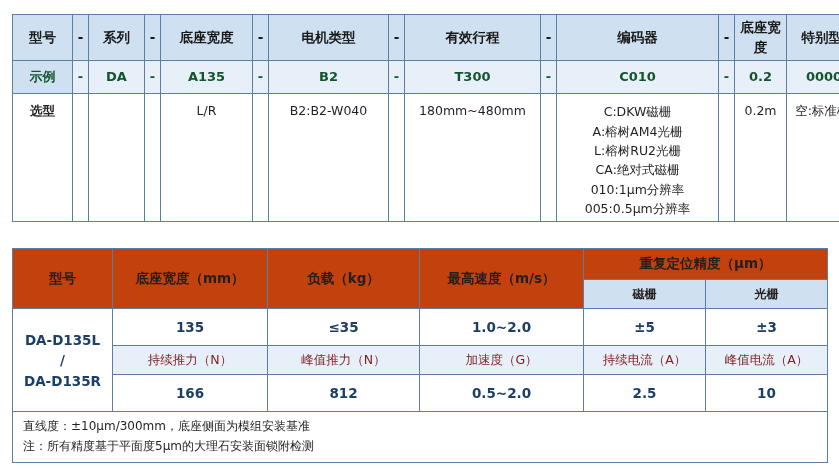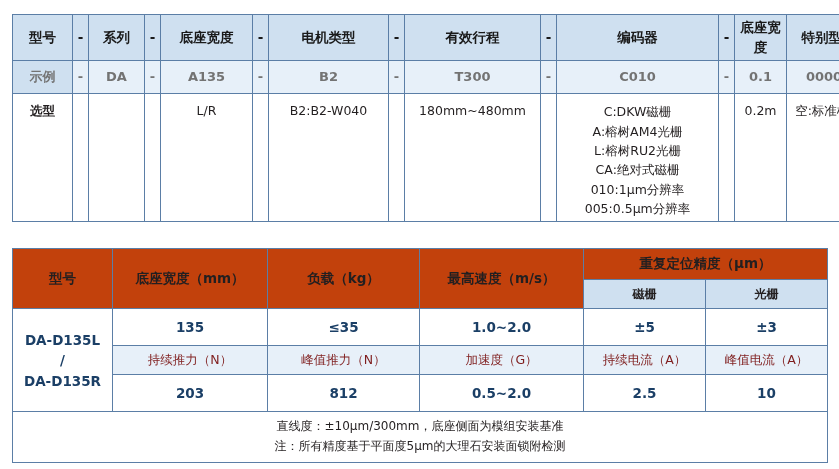--- a/index.html
+++ b/index.html
@@ -41,21 +41,21 @@
   .t1 .hdr {
     background: #cfe0f0;
     font-weight: bold;
     font-size: 13.5px;
     height: 30px;
     color: #1a1a1a;
   }
   .t1 .exrow td {
     background: #e7f0f9;
     font-weight: bold;
-    color: #737373;
+    color: #14532d;
     height: 26px;
     font-size: 13px;
     margin-left: 41px;
   }
   .t1 .exlabel {
     background: #cfe0f0 !important;
     font-weight: bold;
     color: #1a1a1a;
     font-size: 13.5px;
   }
@@ -130,21 +130,21 @@
   }
   .t2 .noterow td {
     background: #ffffff;
     text-align: left;
     padding: 5px 10px 6px 10px;
     font-size: 12px;
     line-height: 1.6;
     color: #231f20;
     font-weight: normal;
   }
-  .note-line { display: block; text-align: center; }
+  .note-line { display: block; }
 </style>
 </head>
 <body>
 
 <div class="page">
 
   <table class="t1">
     <colgroup>
       <col style="width:60px">
       <col style="width:16px">
@@ -184,21 +184,21 @@
         <td>DA</td>
         <td class="dash">-</td>
         <td>A135</td>
         <td class="dash">-</td>
         <td>B2</td>
         <td class="dash">-</td>
         <td>T300</td>
         <td class="dash">-</td>
         <td>C010</td>
         <td class="dash">-</td>
-        <td>0.1</td>
+        <td>0.2</td>
         <td>00001</td>
       </tr>
       <tr class="selrow">
         <td class="sel-label">选型</td>
         <td></td>
         <td></td>
         <td></td>
         <td>L/R</td>
         <td></td>
         <td>B2:B2-W040</td>
@@ -254,21 +254,21 @@
         <td>±3</td>
       </tr>
       <tr class="lblrow">
         <td>持续推力（N）</td>
         <td>峰值推力（N）</td>
         <td>加速度（G）</td>
         <td>持续电流（A）</td>
         <td>峰值电流（A）</td>
       </tr>
       <tr class="valrow">
-        <td>203</td>
+        <td>166</td>
         <td>812</td>
         <td>0.5~2.0</td>
         <td>2.5</td>
         <td>10</td>
       </tr>
       <tr class="noterow">
         <td colspan="6">
           <span class="note-line">直线度：±10μm/300mm，底座侧面为模组安装基准</span>
           <span class="note-line">注：所有精度基于平面度5μm的大理石安装面锁附检测</span>
         </td>

